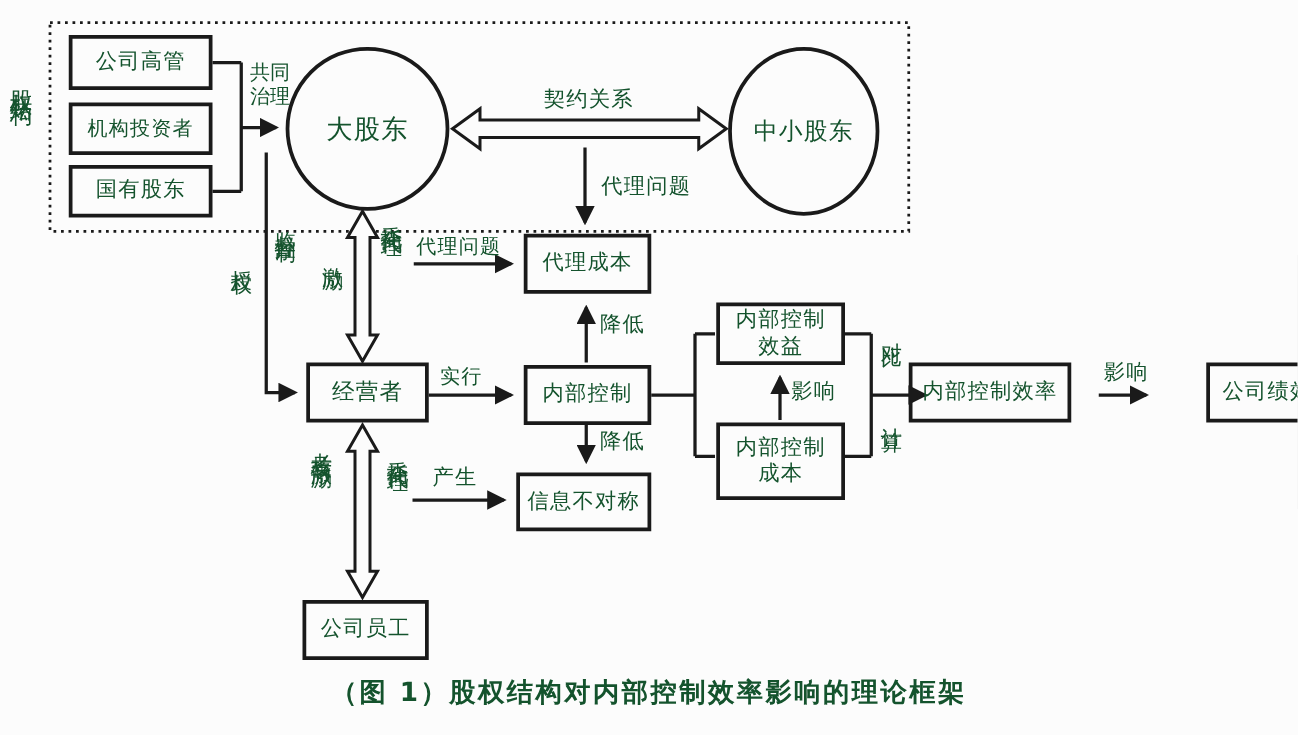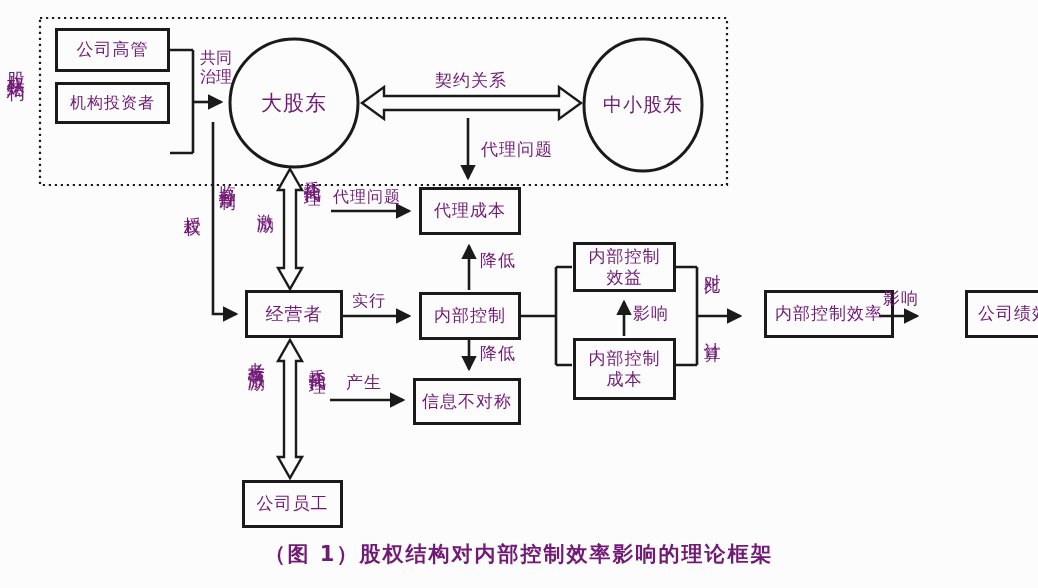--- a/index.html
+++ b/index.html
@@ -1,19 +1,19 @@
 <!DOCTYPE html>
 <html><head>
 <meta charset="utf-8">
 <style>
   html,body{margin:0;padding:0;}
   body{background:#e8e8e8;font-family:"DejaVu Sans",sans-serif;}
   #stage{
     position:relative;width:1038px;height:588px;background:#fcfcfc;
-    overflow:hidden;color:#701a75;
+    overflow:hidden;color:#14532d;
   }
   svg{position:absolute;left:0;top:0;}
   .node{
     position:absolute;border:3px solid #1a1a1a;box-sizing:border-box;
     display:flex;align-items:center;justify-content:center;
     text-align:center;font-size:17px;line-height:1.25;background:transparent;
     letter-spacing:1px;
   }
   .circle-text{
     position:absolute;display:flex;align-items:center;justify-content:center;
@@ -88,20 +88,23 @@
   </svg>
 
   <div class="vlbl" id="group-label">股权结构</div>
 
   <div class="node" style="left:55px;top:28px;width:115px;height:44px;">
     <span>公司高管</span>
   </div>
   <div class="node" style="left:55px;top:82px;width:115px;height:42px;font-size:16px;text-align:right;">
     <span>机构投资者</span>
   </div>
+  <div class="node" style="left:55px;top:132px;width:115px;height:42px;">
+    <span>国有股东</span>
+  </div>
 
   <div class="circle-text" style="left:230px;top:79px;width:128px;height:48px;font-size:21px;">
     <span>大股东</span>
   </div>
   <div class="circle-text" style="left:585px;top:83px;width:116px;height:44px;font-size:19px;">
     <span>中小股东</span>
   </div>
 
   <div class="node" style="left:419px;top:187px;width:102px;height:48px;">
     <span>代理成本</span>
@@ -114,21 +117,21 @@
   </div>
   <div class="node" style="left:413px;top:378px;width:108px;height:47px;">
     <span>信息不对称</span>
   </div>
   <div class="node" style="left:573px;top:242px;width:103px;height:50px;">
     <span class="wrap2">内部控制效益</span>
   </div>
   <div class="node" style="left:573px;top:338px;width:103px;height:62px;">
     <span class="wrap2">内部控制成本</span>
   </div>
-  <div class="node" style="left:764px;top:290px;width:130px;height:48px;align-items:center;">
+  <div class="node" style="left:727px;top:290px;width:130px;height:48px;align-items:center;">
     <span>内部控制效率</span>
   </div>
   <div class="node" style="left:925px;top:290px;width:98px;height:48px;margin-left:40px;">
     <span>公司绩效</span>
   </div>
   <div class="node" style="left:242px;top:480px;width:101px;height:48px;">
     <span>公司员工</span>
   </div>
 
   <div class="lbl wrap2sm" style="left:195px;top:48px;white-space:normal;font-size:16px;">共同治理</div>

